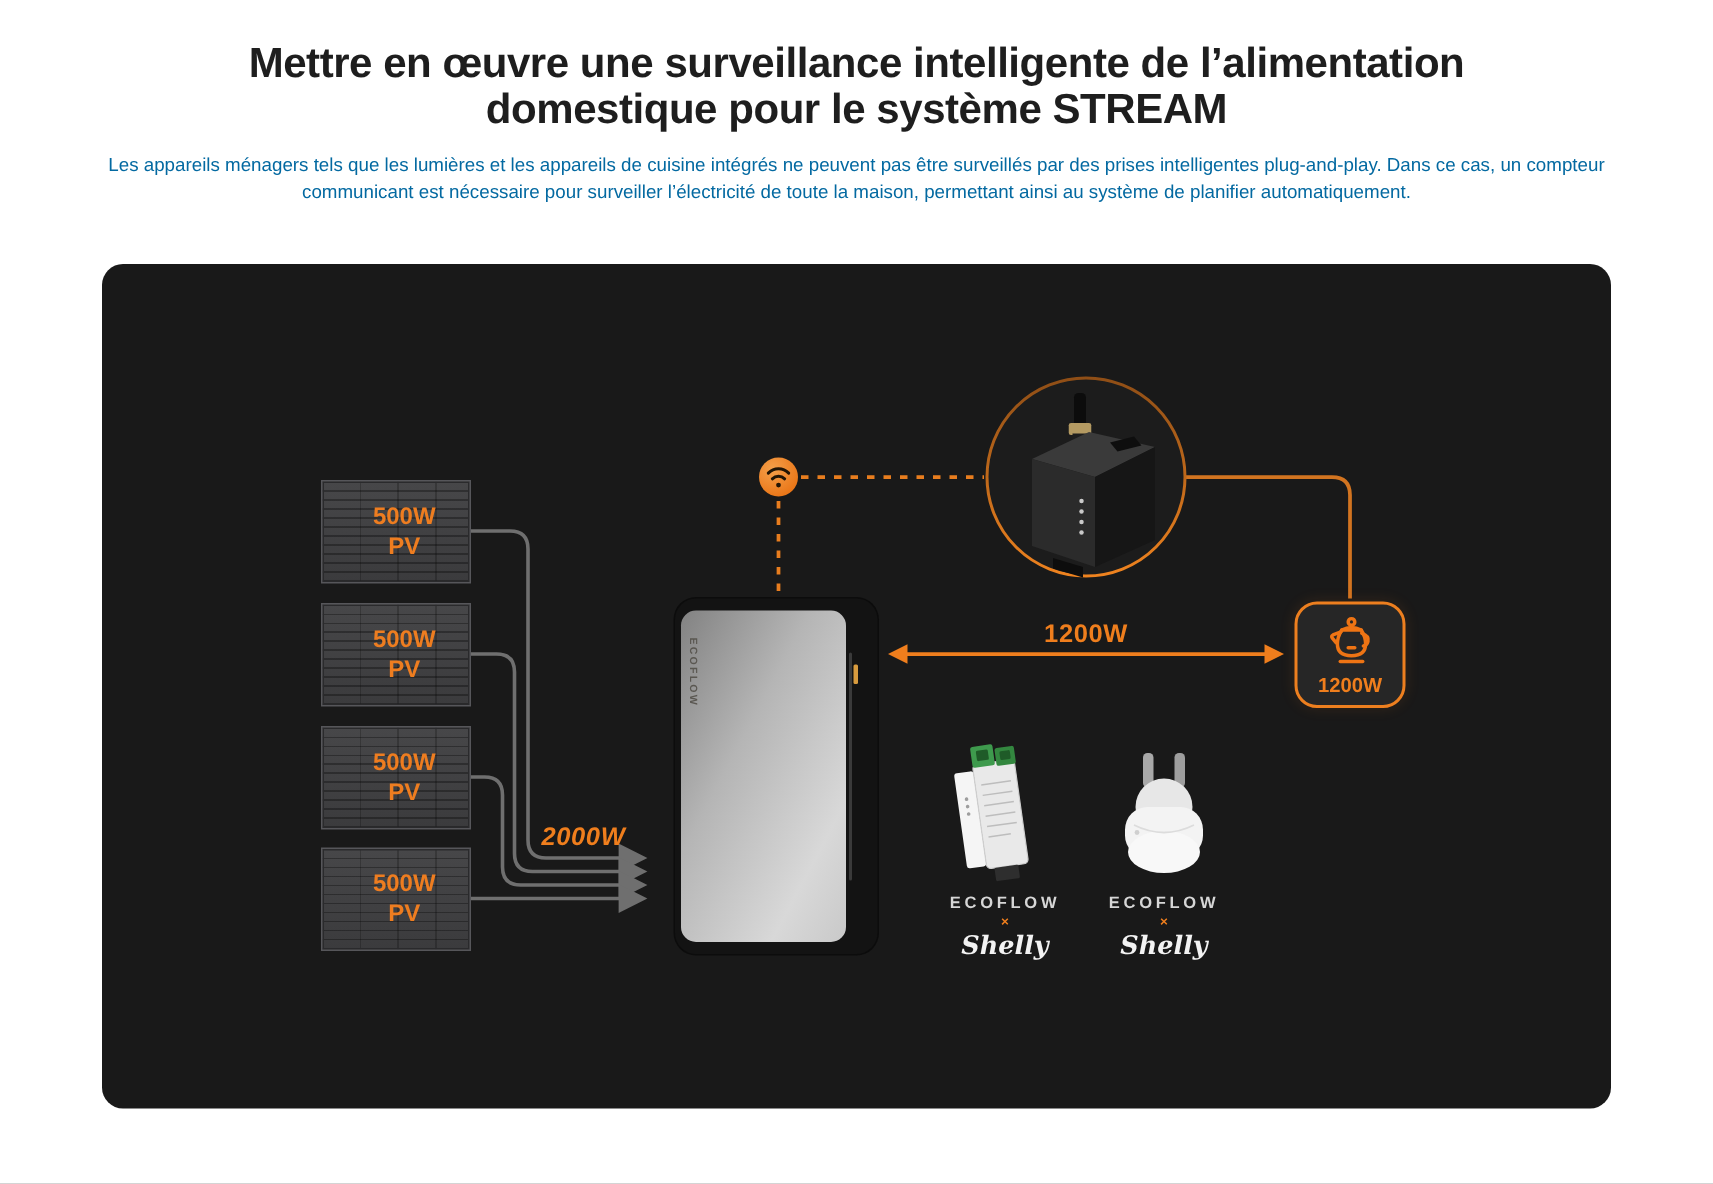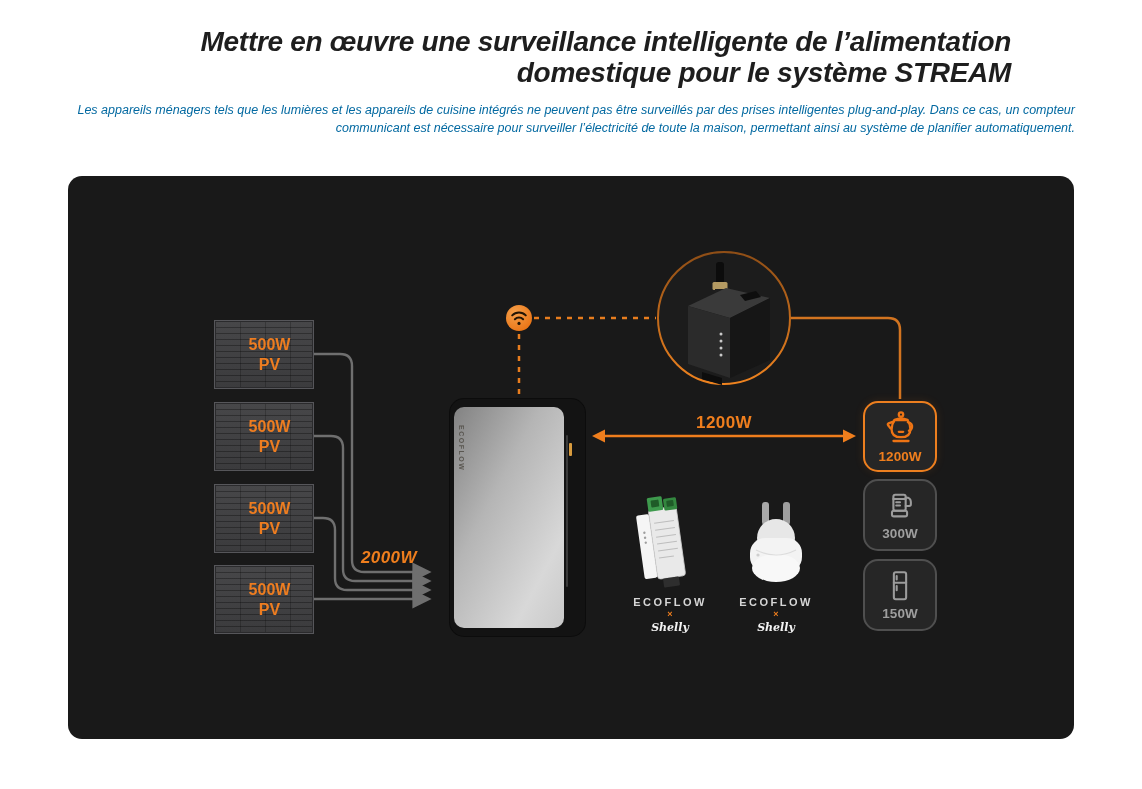--- a/index.html
+++ b/index.html
@@ -1,21 +1,21 @@
 <!DOCTYPE html>
 <html><head>
 <meta charset="utf-8">
 <style>
   * { margin:0; padding:0; box-sizing:border-box; }
   html,body { background:#ffffff; }
   body { font-family:"Liberation Sans", sans-serif; }
   .viewport { position:relative; width:1142px; height:789px; background:#fff; overflow:hidden; }
 
   
-  .header { text-align:right;font-style:italic; }
+  .header { text-align:center; }
   .title {
     margin:26px auto 0; max-width:880px;
     font-size:28px; line-height:1.12; font-weight:700;
     color:#1e1e1e; letter-spacing:-0.3px;
   }
   .subtitle {
     margin:12px auto 0; max-width:1008px;
     font-size:12.5px; line-height:1.5; color:#0369a1; font-weight:400;
   }
 
@@ -77,21 +77,21 @@
 
   
   .product { }
   .logo-block {
     width:100px; top:420px; text-align:center;
     display:flex; flex-direction:column; align-items:center; gap:1px;
   }
   .logo-block span { position:static; }
   .brand { font-size:11px; font-weight:700; letter-spacing:2.5px; color:#d6d6d6; }
   .cross { font-size:9px; color:#ef7e1d; font-weight:700; line-height:1.2; }
-  .partner { font-family:"DejaVu Serif", serif; font-style:italic; font-weight:700; font-size:11px; color:#f3f3f3; }
+  .partner { font-family:"DejaVu Serif", serif; font-style:italic; font-weight:700; font-size:17px; color:#f3f3f3; }
 </style>
 </head>
 <body>
 
 <div class="viewport">
 
   <div class="header">
     <h1 class="title">Mettre en œuvre une surveillance intelligente de l’alimentation domestique pour le système STREAM</h1>
     <p class="subtitle">Les appareils ménagers tels que les lumières et les appareils de cuisine intégrés ne peuvent pas être surveillés par des prises intelligentes plug-and-play. Dans ce cas, un compteur communicant est nécessaire pour surveiller l’électricité de toute la maison, permettant ainsi au système de planifier automatiquement.</p>
   </div>
@@ -203,41 +203,21 @@
         <path d="M12.5 10 Q19 6.6 25.5 10"></path>
         <path d="M12.5 10 C10.6 13 9.6 16 9.6 19.4 C9.6 24.8 13.2 27.2 19 27.2 C24.8 27.2 28.4 24.8 28.4 19.4 C28.4 16 27.4 13 25.5 10 Z"></path>
         <path d="M12 11.3 L6.6 13.3 Q5.3 13.9 6.1 15.2 L8.7 18.4"></path>
         <path d="M25.8 12.2 Q30.8 13.7 30 17.6 Q29.4 20.3 26.9 20.7"></path>
         <path d="M16.8 21.8 H21.2"></path>
         <path d="M11.5 31 H26.5"></path>
       </svg>
       <span class="lbl">1200W</span>
     </div>
 
-    <div class="appl appl-dim" style="top:303px;height:72px">
-      <svg class="ic" width="34" height="34" viewBox="0 0 36 36" fill="none" stroke="currentColor" stroke-width="2.2" stroke-linecap="round" stroke-linejoin="round">
-        <rect x="11" y="6" width="13" height="17" rx="2"></rect>
-        <path d="M11 10.5 H24"></path>
-        <path d="M14 14 H18"></path>
-          <path d="M14 17.5 H18"></path>
-        <path d="M24 9 Q29.5 9 29.5 13.8 V16.2 Q29.5 18 27.8 18 H24"></path>
-        <rect x="9.5" y="23" width="16" height="6" rx="2"></rect>
-      </svg>
-      <span class="lbl">300W</span>
-    </div>
-
-    <div class="appl appl-dim" style="top:383px;height:72px">
-      <svg class="ic" width="34" height="34" viewBox="0 0 36 36" fill="none" stroke="currentColor" stroke-width="2.2" stroke-linecap="round" stroke-linejoin="round">
-        <rect x="11.5" y="3.5" width="13" height="28.5" rx="2"></rect>
-        <path d="M11.5 14.5 H24.5"></path>
-        <path d="M14.5 7.5 V11"></path>
-          <path d="M14.5 18 V22.5"></path>
-      </svg>
-      <span class="lbl">150W</span>
-    </div>
+
 
     <svg class="product" style="left:556px;top:318px" width="82" height="98" viewBox="0 0 82 98">
       <g transform="rotate(-8 41 49)">
         <rect x="16" y="18" width="13" height="64" rx="2" fill="#f5f5f5"></rect>
         <rect x="29" y="14" width="28" height="70" rx="3" fill="#e9e9e9" stroke="#cfcfcf" stroke-width="0.8"></rect>
         <rect x="29" y="2" width="15" height="14" rx="1.5" fill="#3E9A4D"></rect>
         <rect x="45" y="5" width="13" height="12" rx="1.5" fill="#33873F"></rect>
         <rect x="32.5" y="5" width="8" height="7" rx="1" fill="#1F5B28"></rect>
         <rect x="48" y="7.5" width="7" height="6" rx="1" fill="#1F5B28"></rect>
         <g stroke="#bdbdbd" stroke-width="1">

